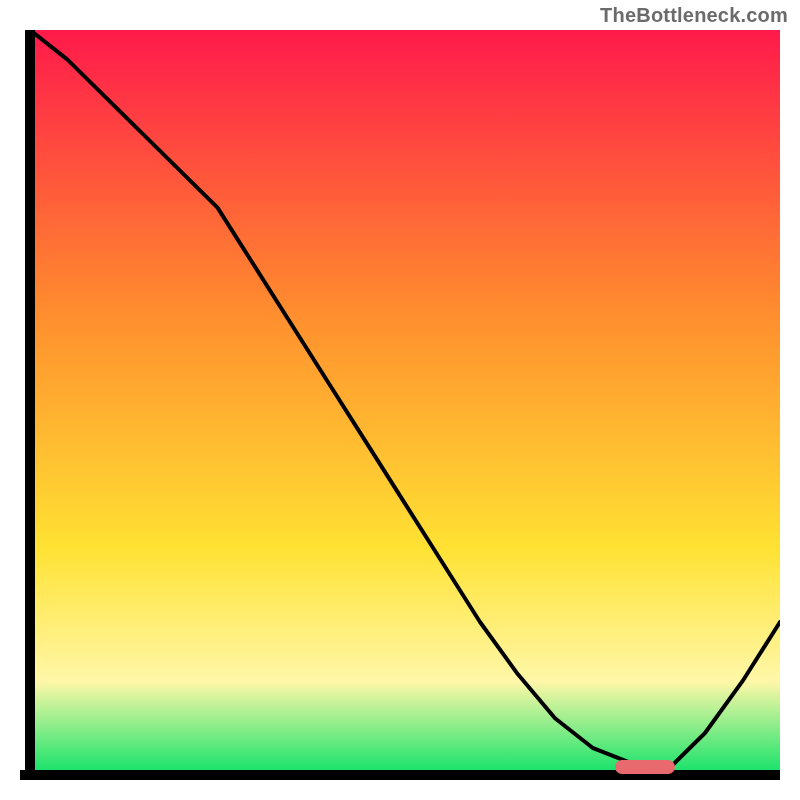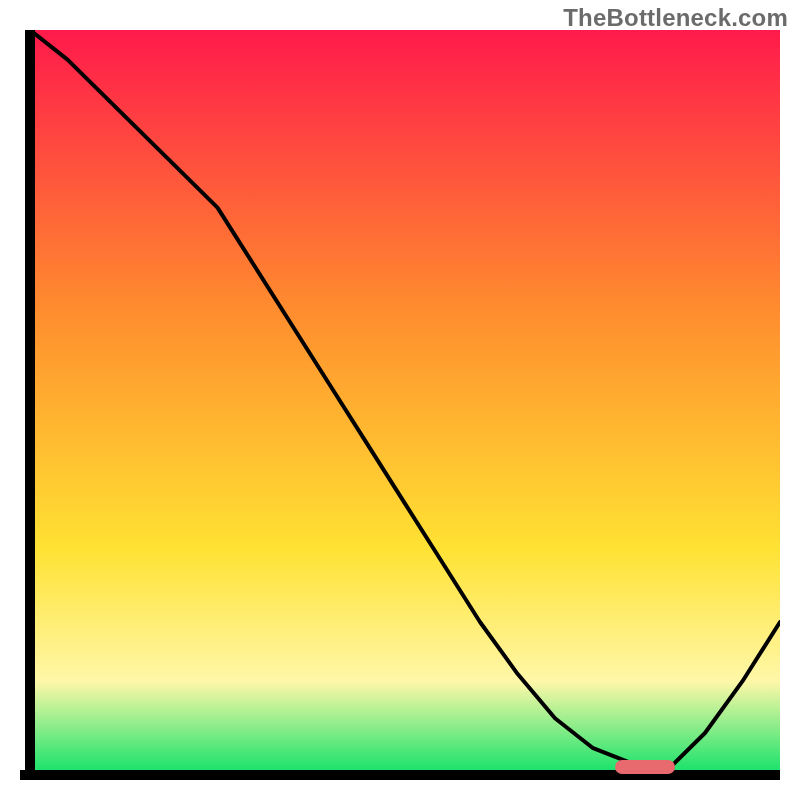--- a/index.html
+++ b/index.html
@@ -12,21 +12,21 @@
   }
   .container {
     position: relative;
     width: 800px;
     height: 800px;
   }
   .watermark {
     position: absolute;
     top: 4px;
     right: 12px;
-    font-size: 24px;
+    font-size: 20px;
     font-weight: 600;
     color: #6b6b6b;
     letter-spacing: 0.2px;
   }
   .plot-wrap {
     position: absolute;
     left: 20px;
     top: 30px;
     width: 760px;
     height: 760px;

